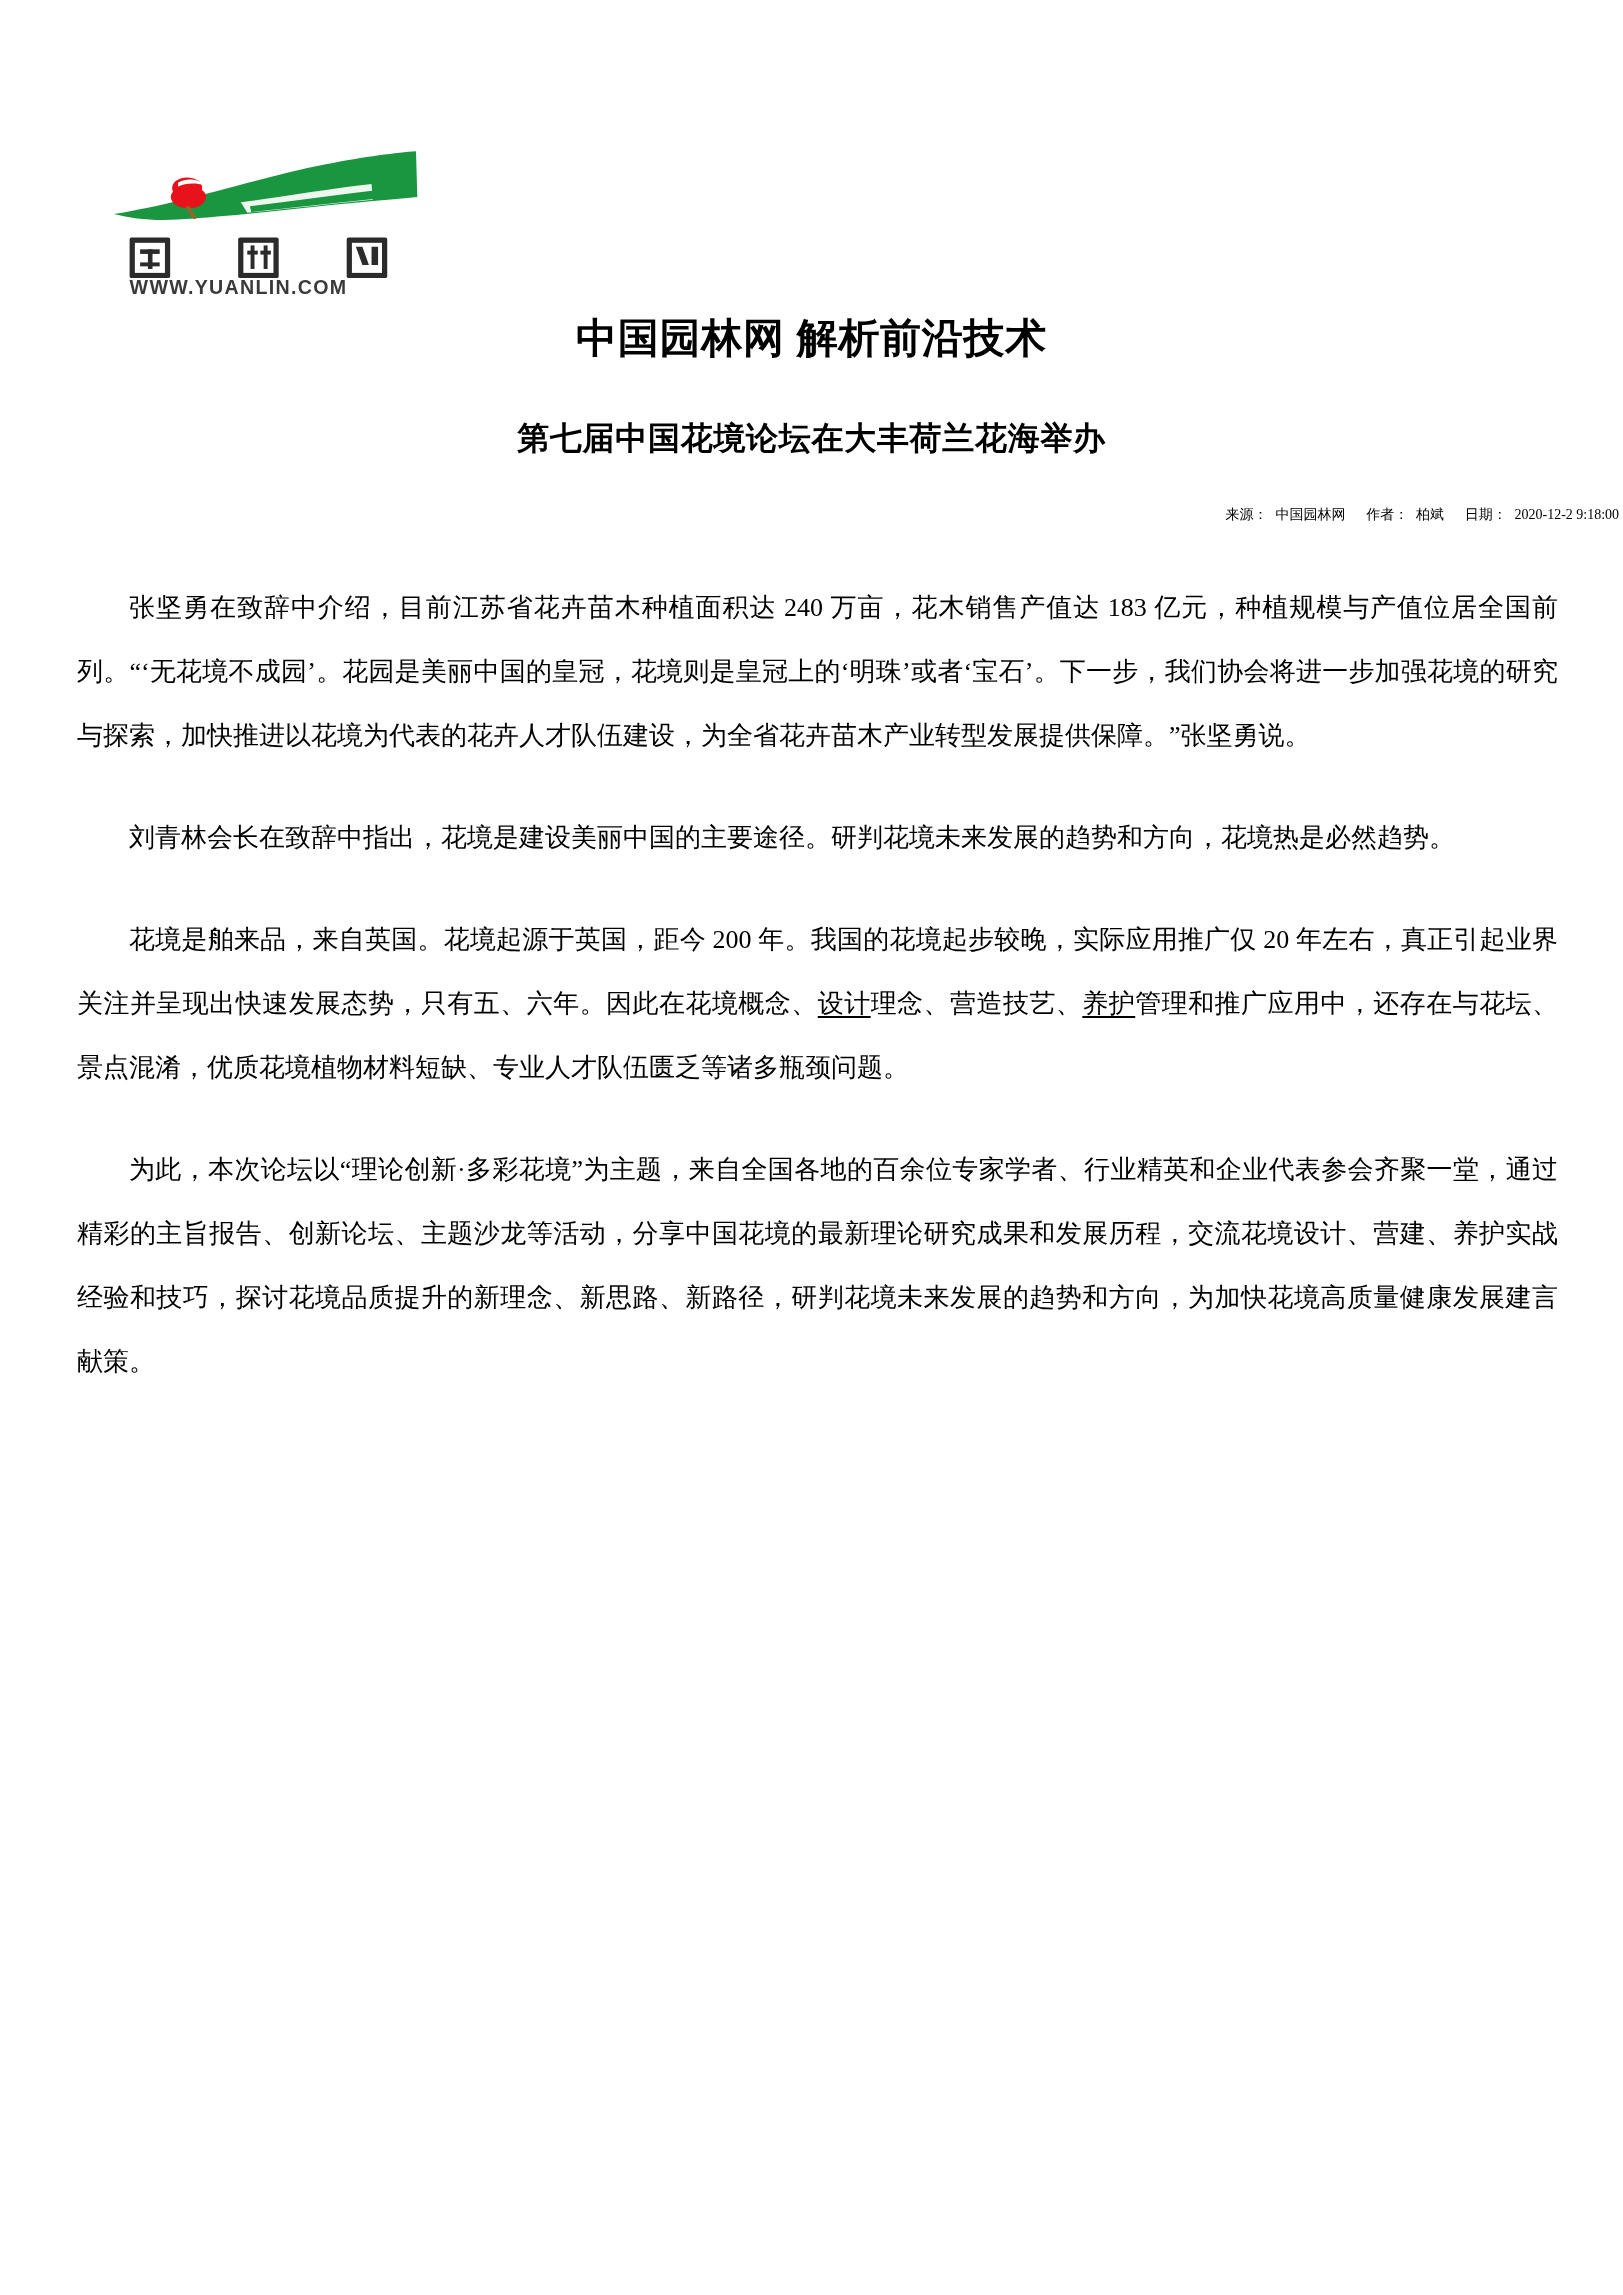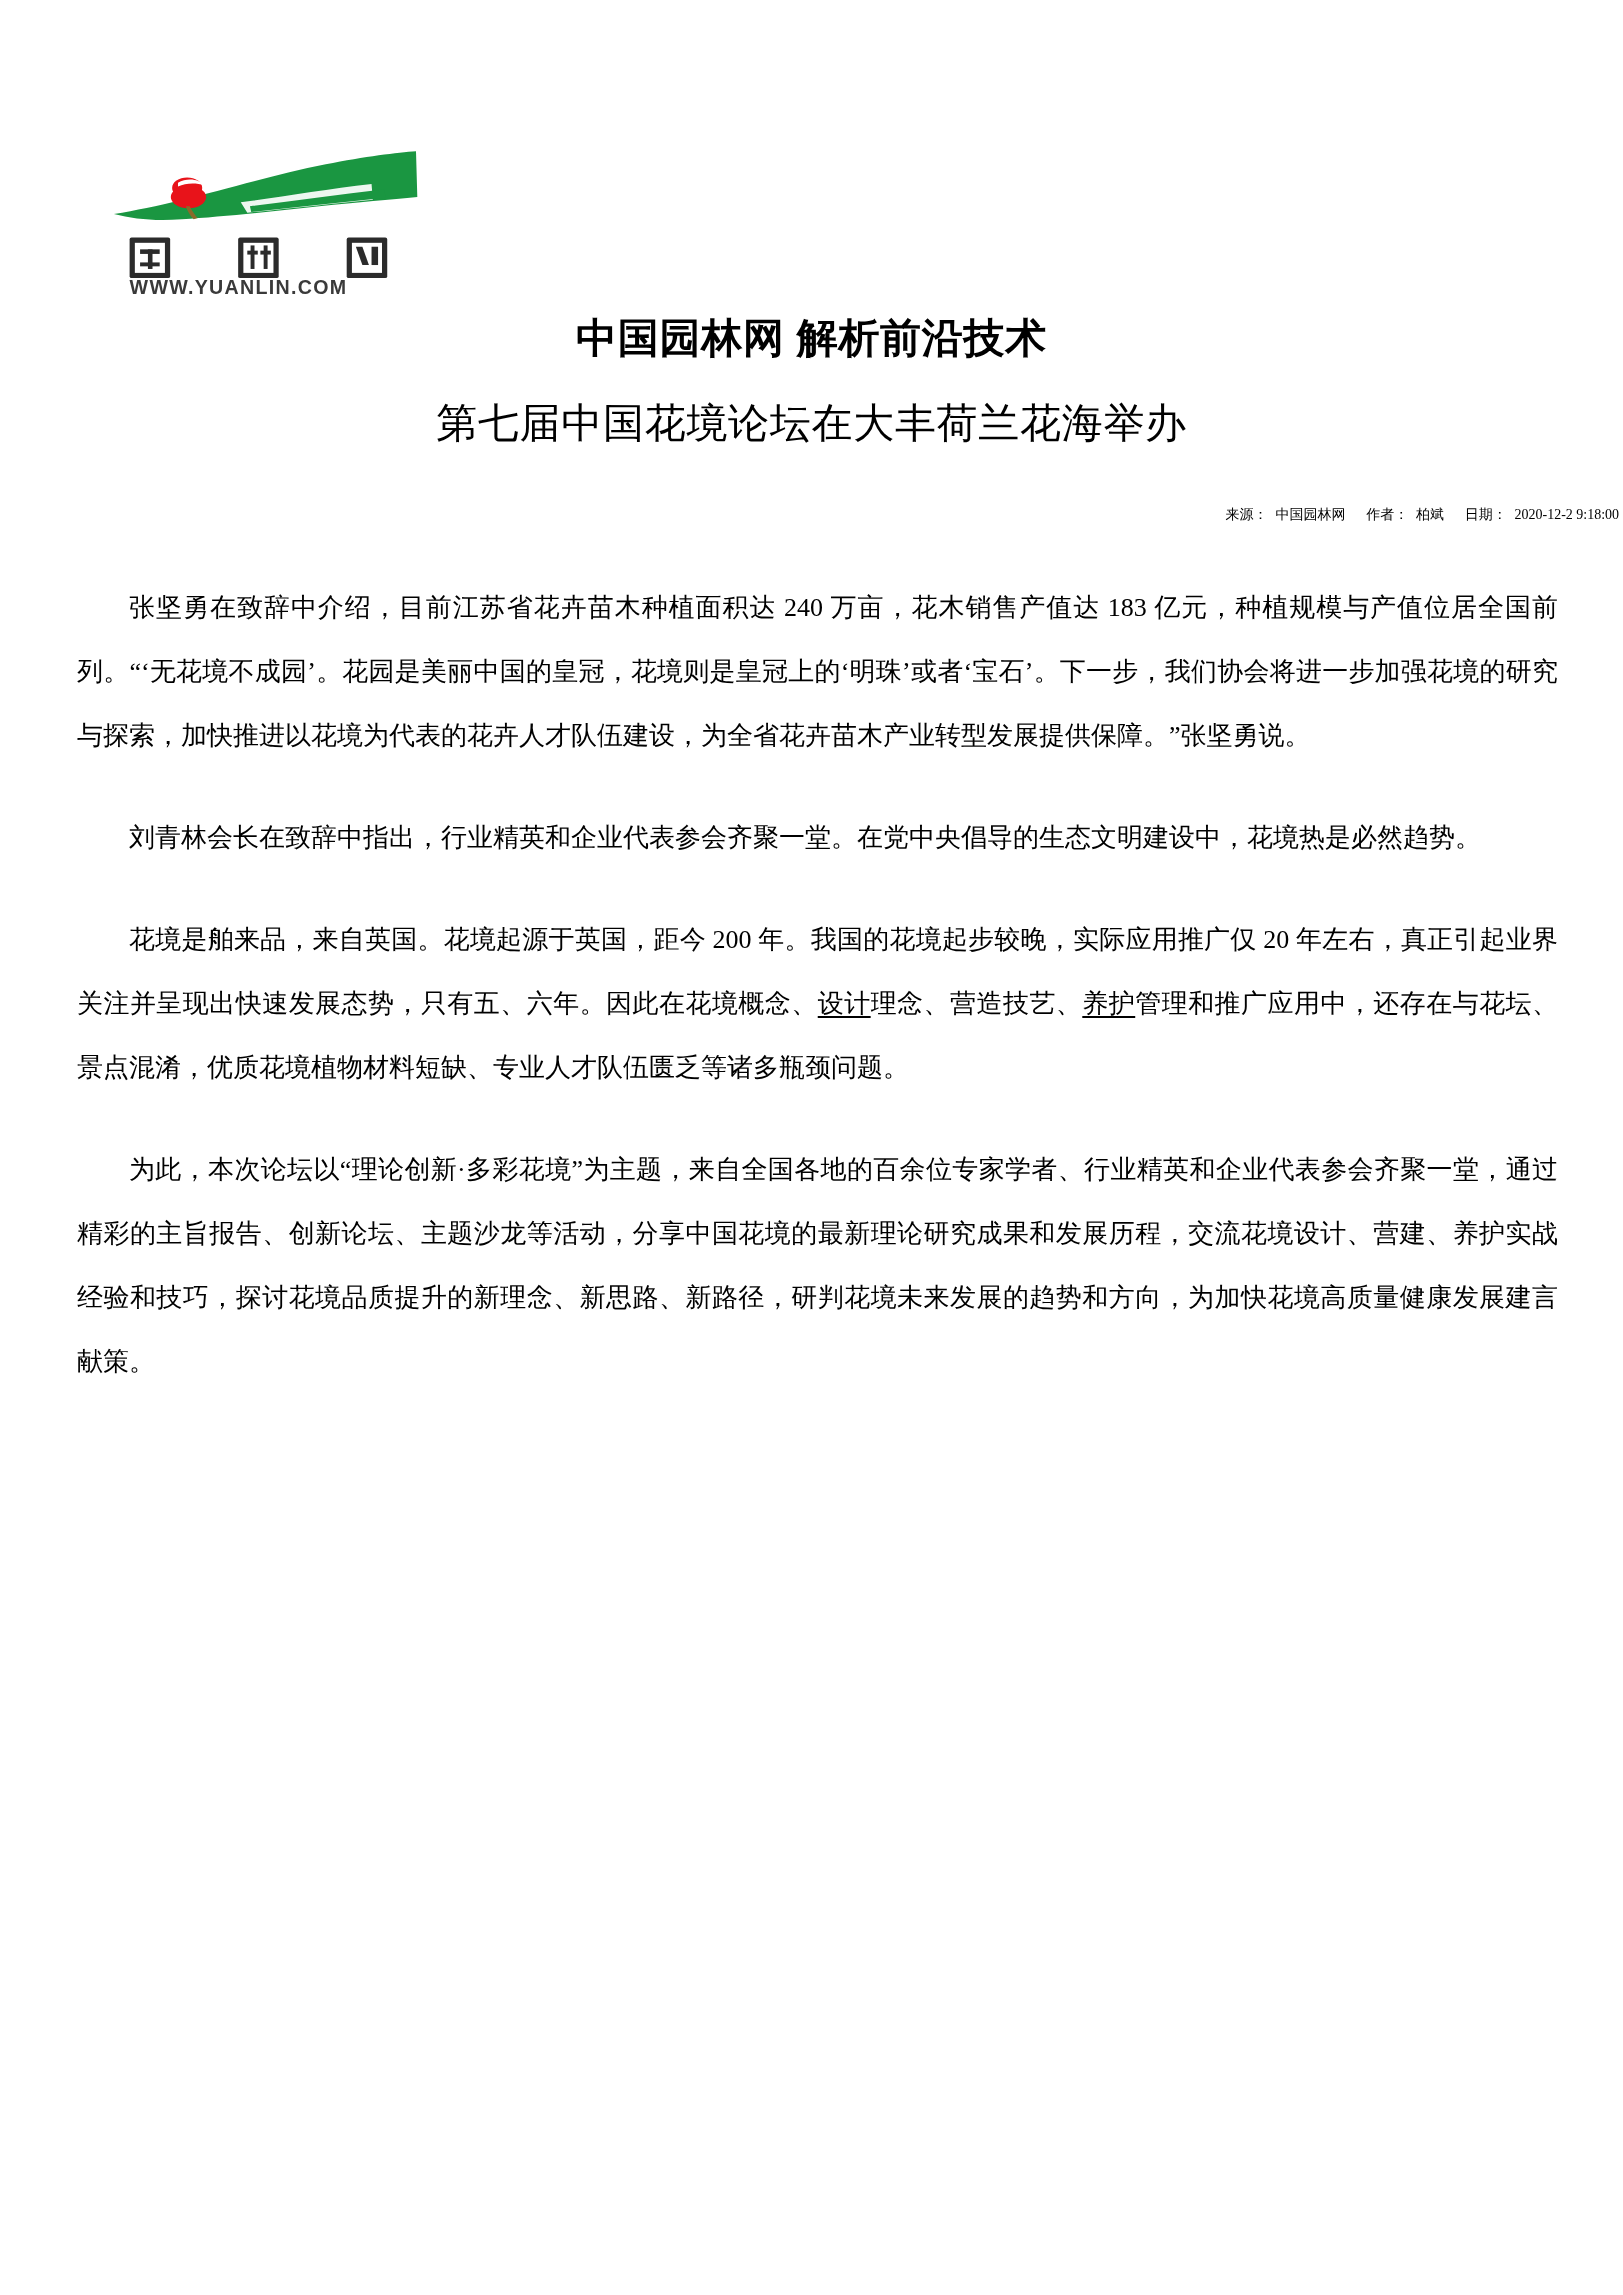--- a/index.html
+++ b/index.html
@@ -48,26 +48,26 @@
     font-family: "Liberation Sans", "DejaVu Sans", sans-serif;
     font-weight: bold;
     font-size: 41px;
     line-height: 60px;
     letter-spacing: 0.7px;
     color: #000;
     white-space: nowrap;
   }
   .title-line2 {
     font-family: "Liberation Sans", "DejaVu Sans", sans-serif;
-    font-weight: normal;
-    font-size: 41px;
+    font-weight: bold;
+    font-size: 32px;
     line-height: 60px;
     letter-spacing: 0.7px;
     color: #000;
-    margin-top: 25px;
+    margin-top: 40px;
     white-space: nowrap;
   }
 
   
   .byline {
     position: absolute;
     left: 0;
     top: 499px;
     width: 1623px;
     text-align: right;
@@ -153,19 +153,19 @@
     <div class="title-line1">中国园林网 解析前沿技术</div>
     <div class="title-line2">第七届中国花境论坛在大丰荷兰花海举办</div>
   </div>
 
   <div class="byline">
     <span class="seg">来源：</span><span class="seg">中国园林网</span><span class="gap"></span><span class="seg">作者：</span><span class="seg">柏斌</span><span class="gap"></span><span class="seg">日期：</span><span class="seg">2020-12-2 9:18:00</span>
   </div>
 
   <div class="article-body" id="article-body">
       <div class="para"><span>张坚勇在致辞中介绍，目前江苏省花卉苗木种植面积达 240 万亩，花木销售产值达 183 亿元，种植规模与产值位居全国前列。“‘无花境不成园’。花园是美丽中国的皇冠，花境则是皇冠上的‘明珠’或者‘宝石’。下一步，我们协会将进一步加强花境的研究与探索，加快推进以花境为代表的花卉人才队伍建设，为全省花卉苗木产业转型发展提供保障。”张坚勇说。</span></div>
-      <div class="para"><span>刘青林会长在致辞中指出，行业精英和企业代表参会齐聚一堂。在党中央倡导的生态文明建设中，花境热是必然趋势。</span></div>
+      <div class="para"><span>刘青林会长在致辞中指出，花境是建设美丽中国的主要途径。研判花境未来发展的趋势和方向，花境热是必然趋势。</span></div>
       <div class="para"><span>花境是舶来品，来自英国。花境起源于英国，距今 200 年。我国的花境起步较晚，实际应用推广仅 20 年左右，真正引起业界关注并呈现出快速发展态势，只有五、六年。因此在花境概念、</span><span class="lnk">设计</span><span>理念、营造技艺、</span><span class="lnk">养护</span><span>管理和推广应用中，还存在与花坛、景点混淆，优质花境植物材料短缺、专业人才队伍匮乏等诸多瓶颈问题。</span></div>
       <div class="para"><span>为此，本次论坛以“理论创新·多彩花境”为主题，来自全国各地的百余位专家学者、行业精英和企业代表参会齐聚一堂，通过精彩的主旨报告、创新论坛、主题沙龙等活动，分享中国花境的最新理论研究成果和发展历程，交流花境设计、营建、养护实战经验和技巧，探讨花境品质提升的新理念、新思路、新路径，研判花境未来发展的趋势和方向，为加快花境高质量健康发展建言献策。</span></div>
     </div>
 
 </div>
 
 
 </body></html>

